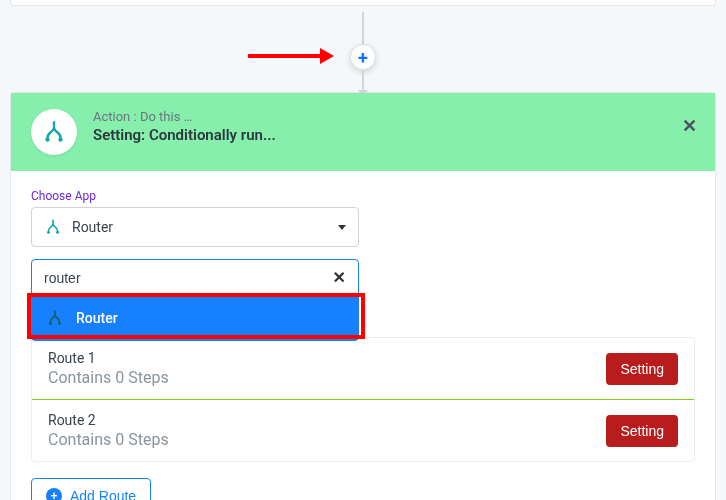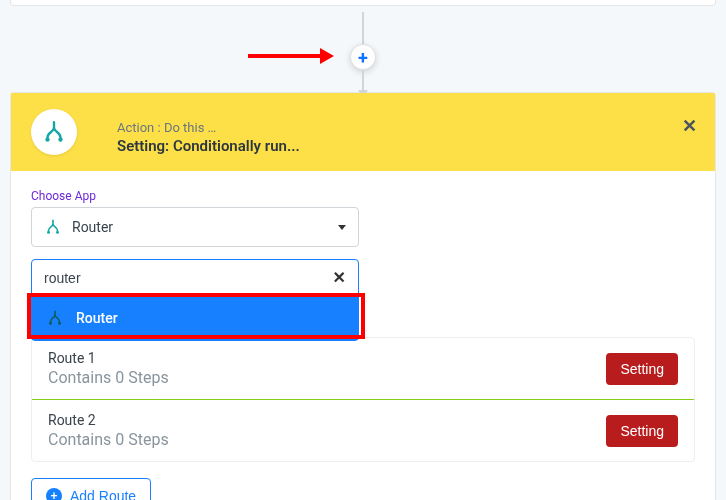--- a/index.html
+++ b/index.html
@@ -83,26 +83,25 @@
     border-right: 5px solid transparent;
   }
   .main-card {
     margin: 0 10px;
     background: #fff;
     border: 1px solid #e6e6e6;
     border-radius: 4px;
     overflow: visible;
   }
   .card-header {
-    background: #fde047;
+    background: #86efac;
     padding: 16px 20px;
     display: flex;
-    align-items: flex-end;
+    align-items: flex-start;
     position: relative;
-    gap: 24px;
   }
   .app-circle {
     width: 46px;
     height: 46px;
     background: #fff;
     border-radius: 50%;
     display: flex;
     align-items: center;
     justify-content: center;
     margin-right: 16px;

